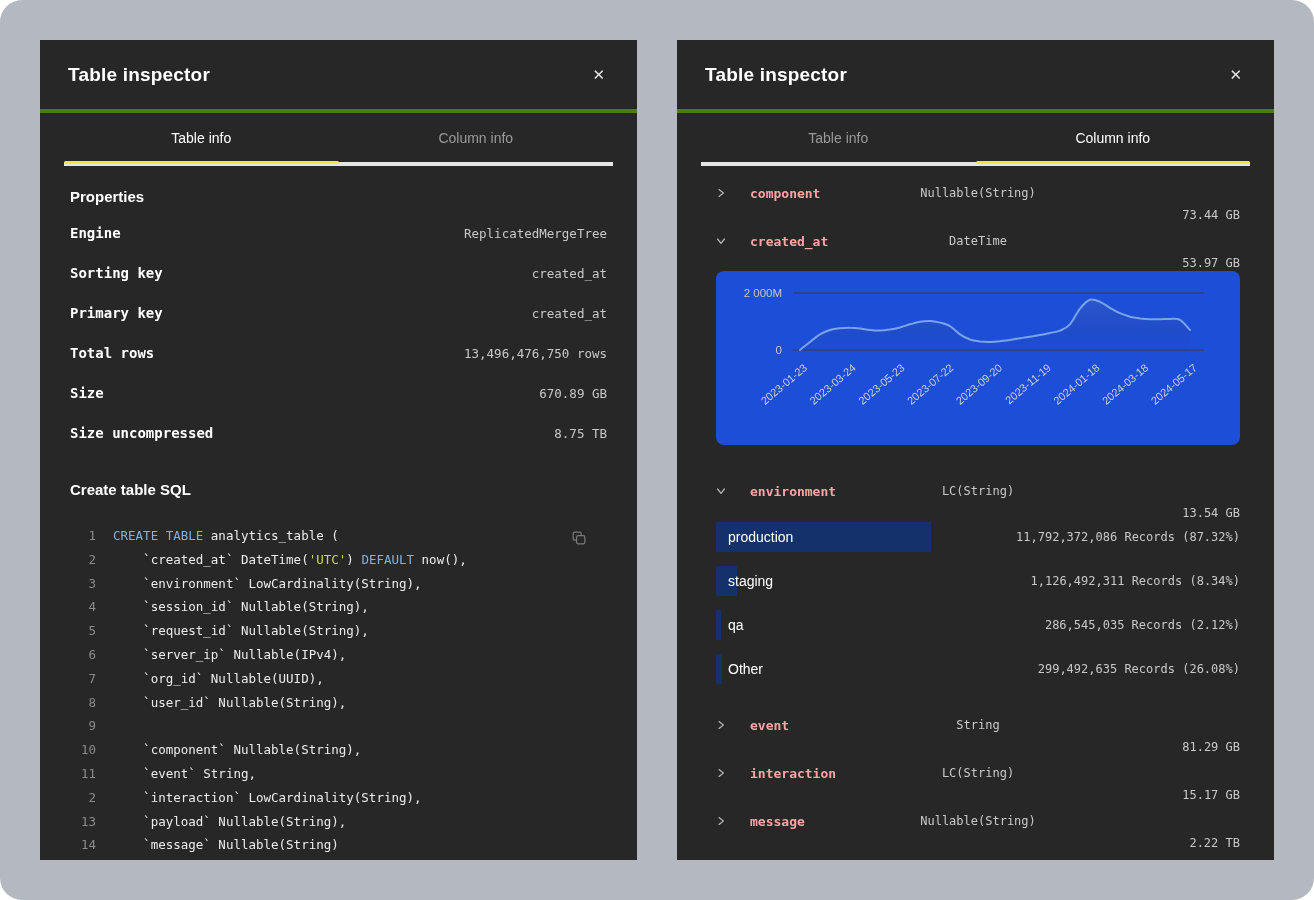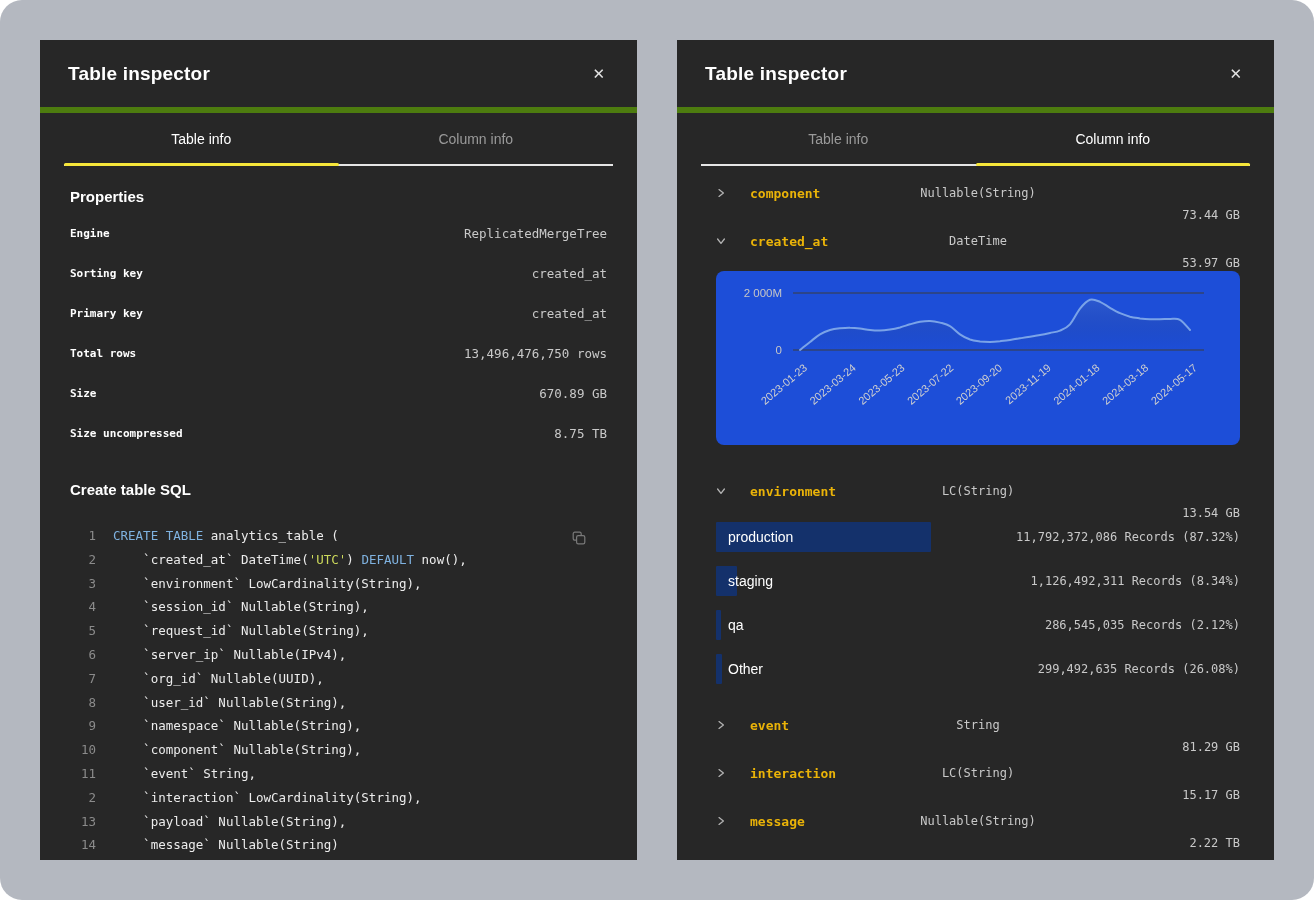--- a/index.html
+++ b/index.html
@@ -4,49 +4,49 @@
 <style>
   * { box-sizing: border-box; margin: 0; padding: 0; }
   html,body { background:#ffffff; }
   body { font-family:"Liberation Sans", sans-serif; width:1314px; height:900px; }
   .stage { position:relative; width:1314px; height:900px; background:#b4b8c0; border-radius:22px; overflow:hidden; }
 
   .panel { position:absolute; top:40px; width:597px; height:820px; background:#272727; overflow:hidden; color:#fff; }
   #panel-left { left:40px; }
   #panel-right { left:677px; }
 
-  .panel-header { display:flex; align-items:center; justify-content:space-between; height:73px; padding:0 28px; border-bottom:6px solid #4d7c0f; }
+  .panel-header { display:flex; align-items:center; justify-content:space-between; height:73px; padding:0 28px; border-bottom:4px solid #4d7c0f; }
   .panel-title { font-size:19px; font-weight:700; letter-spacing:.2px; }
   .close-btn { background:none; border:none; color:#e3e3e3; font-size:15px; cursor:pointer; line-height:1; padding:4px; font-family:"Liberation Sans",sans-serif; }
 
-  .tabbar { display:flex; height:53px; margin:0 24px; border-bottom:2px solid #e5e5e5; }
+  .tabbar { display:flex; height:53px; margin:0 24px; border-bottom:4px solid #e5e5e5; }
   .tab { flex:1; display:flex; align-items:center; justify-content:center; font-size:14px; color:#9a9a9a; cursor:pointer; position:relative; }
   .tab.active { color:#ffffff; }
   .tab.active::after { content:""; position:absolute; left:0; right:0; bottom:-2px; height:3px; background:#f6e63a; border-radius:2px; }
 
   .content { padding:0 30px; }
   .section-h { font-size:15px; font-weight:700; color:#fff; margin:22px 0 8px; }
   .prop-row { display:flex; justify-content:space-between; align-items:center; height:40px; }
-  .prop-label { font-family:"DejaVu Sans Mono",monospace; font-size:11px; font-weight:700; color:#ffffff; }
+  .prop-label { font-family:"DejaVu Sans Mono",monospace; font-size:14px; font-weight:700; color:#ffffff; }
   .prop-value { font-family:"DejaVu Sans Mono",monospace; font-size:12.5px; color:#c9c9c9; }
 
   .code-wrap { position:relative; margin-top:26px; font-family:"DejaVu Sans Mono",monospace; font-size:12.5px; line-height:23.8px; }
   .copy-btn { position:absolute; top:4px; right:18px; background:none; border:none; padding:2px; cursor:pointer; color:#7a7a7a; }
   .code-line { display:flex; }
   .ln { width:26px; flex:none; text-align:right; color:#8b8b8b; margin-right:17px; }
   .code-text { white-space:pre; color:#ececec; }
   .tok-kw { color:#7fb2e0; }
   .tok-str { color:#ccd95b; }
 
   .rows { padding:3px 34px 0 39px; }
   .col-row { display:flex; align-items:center; height:48px; position:relative; cursor:pointer; }
   .chev { width:12px; height:12px; color:#b3b3b3; display:flex; align-items:center; justify-content:flex-start; flex:none; }
   .chev svg { display:block; }
   .chev.expanded svg { transform:rotate(90deg); }
-  .col-name { font-family:"DejaVu Sans Mono",monospace; font-size:13px; font-weight:700; color:#eab308; margin-left:22px; }
+  .col-name { font-family:"DejaVu Sans Mono",monospace; font-size:13px; font-weight:700; color:#fca5a5; margin-left:22px; }
   .col-type { position:absolute; left:50%; transform:translateX(-50%); font-family:"DejaVu Sans Mono",monospace; font-size:12px; color:#c9c9c9; }
   .col-size { margin-left:auto; font-family:"DejaVu Sans Mono",monospace; font-size:12px; color:#c9c9c9;margin-top:44px; }
 
   .chart-card { background:#1d4ed8; border-radius:8px; margin:6px 0 22px; height:174px; overflow:hidden; }
 
   .val-row { position:relative; height:44px; display:flex; align-items:center; }
   .val-bar { position:absolute; left:0; top:50%; transform:translateY(-50%); height:30px; border-radius:1px; }
   .val-label { position:relative; margin-left:12px; font-size:14px; color:#fff; }
   .val-records { margin-left:auto; position:relative; font-family:"DejaVu Sans Mono",monospace; font-size:12px; color:#c9c9c9; }
   .group-gap { height:10px; }
@@ -133,21 +133,20 @@
             <div class="code-line">
     <span class="ln">7</span>
     <span class="code-text"><span>    `org_id` Nullable(UUID),</span></span>
   </div>
             <div class="code-line">
     <span class="ln">8</span>
     <span class="code-text"><span>    `user_id` Nullable(String),</span></span>
   </div>
             <div class="code-line">
     <span class="ln">9</span>
-    <span class="code-text"><span>    `namespace` Nullable(String),</span></span>
   </div>
             <div class="code-line">
     <span class="ln">10</span>
     <span class="code-text"><span>    `component` Nullable(String),</span></span>
   </div>
             <div class="code-line">
     <span class="ln">11</span>
     <span class="code-text"><span>    `event` String,</span></span>
   </div>
             <div class="code-line">

